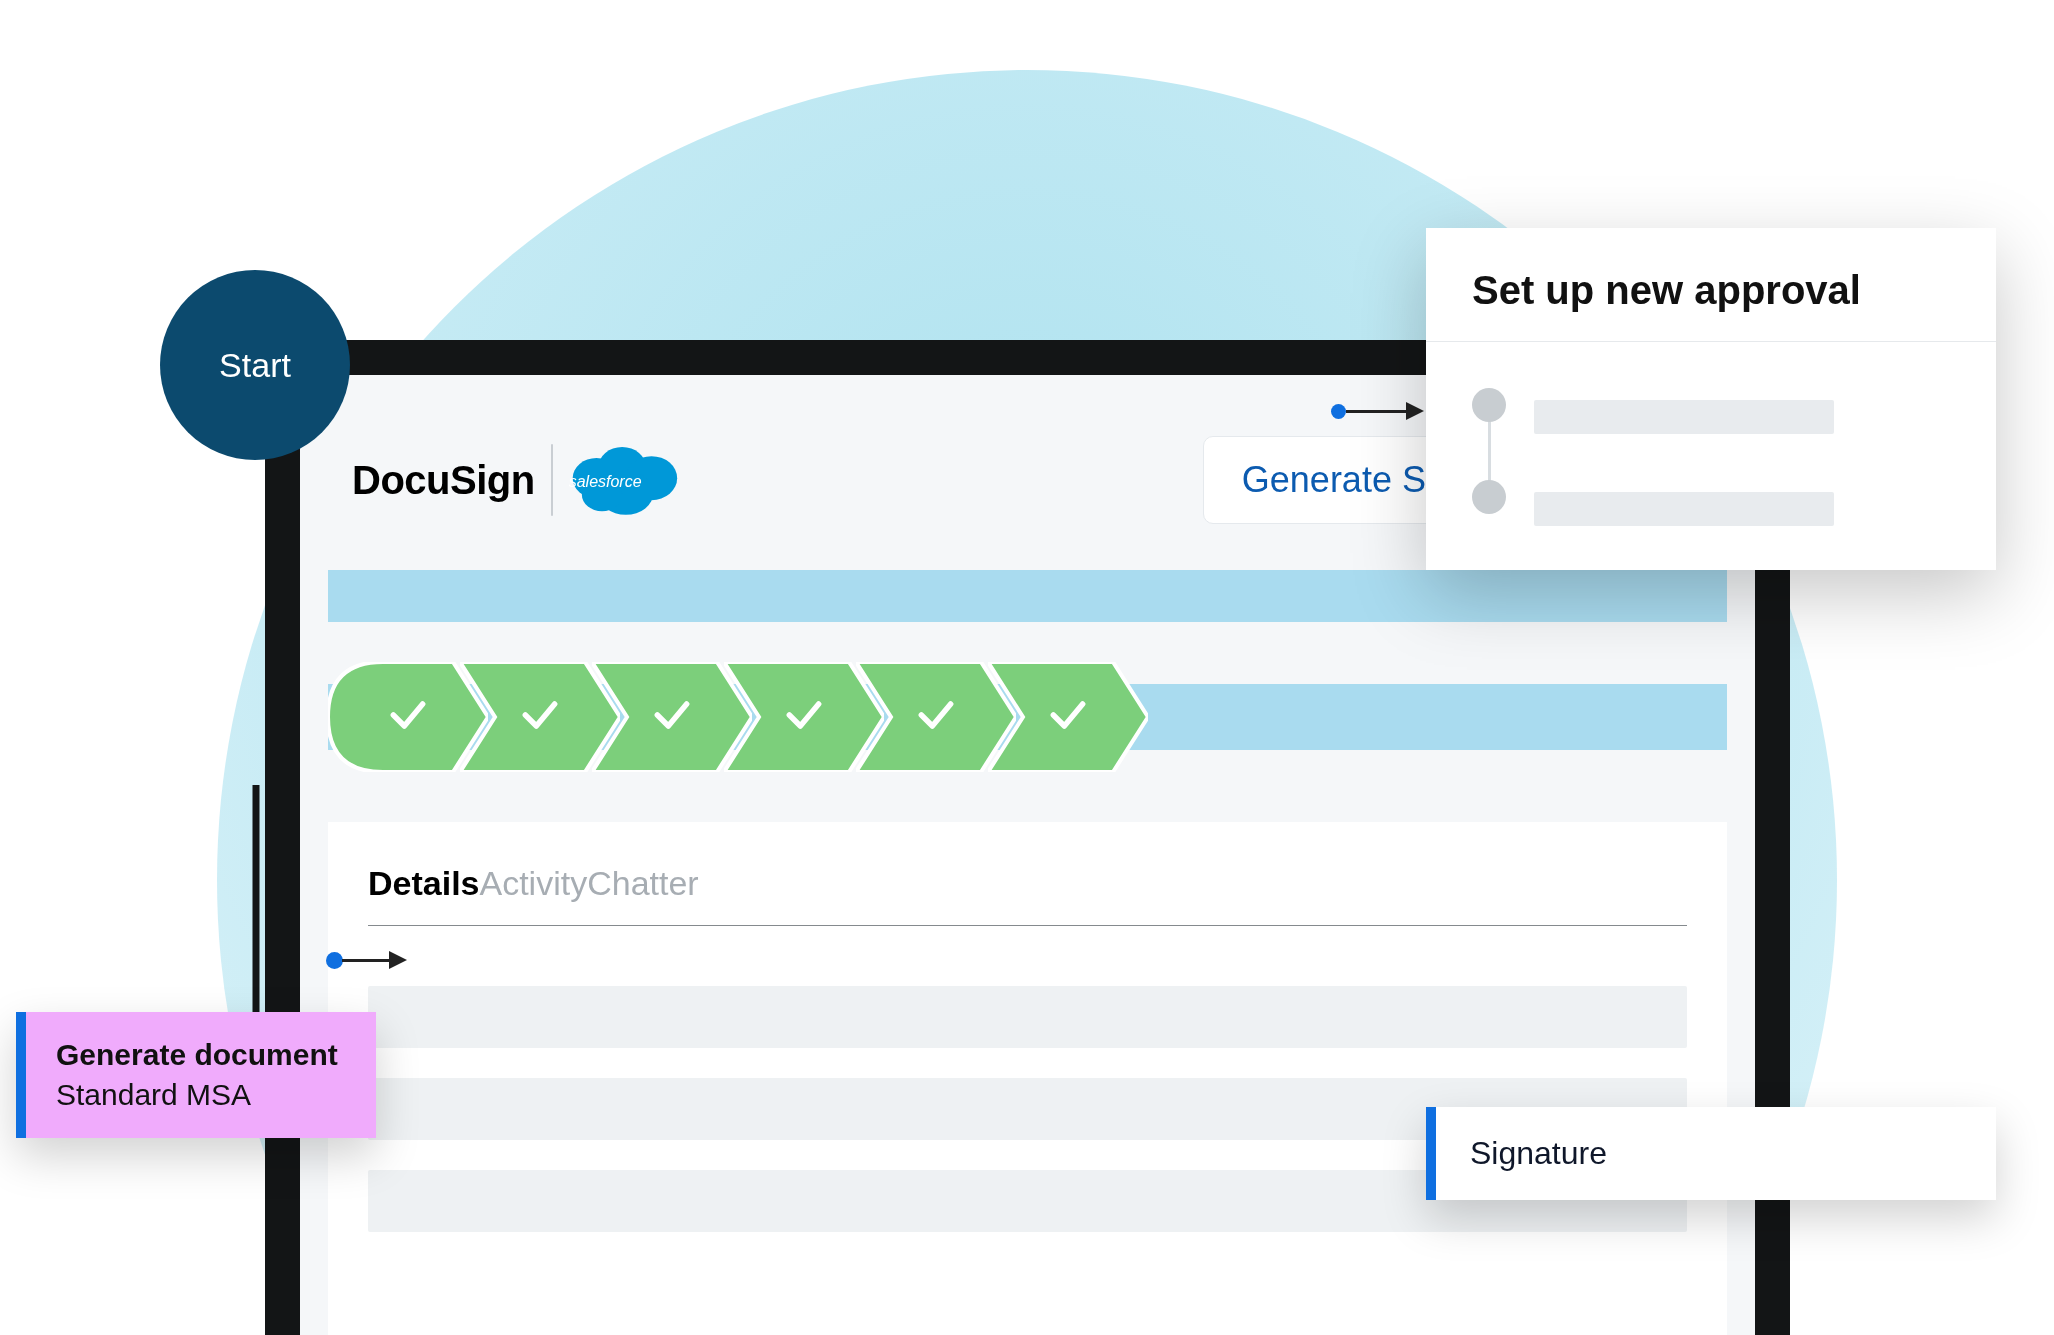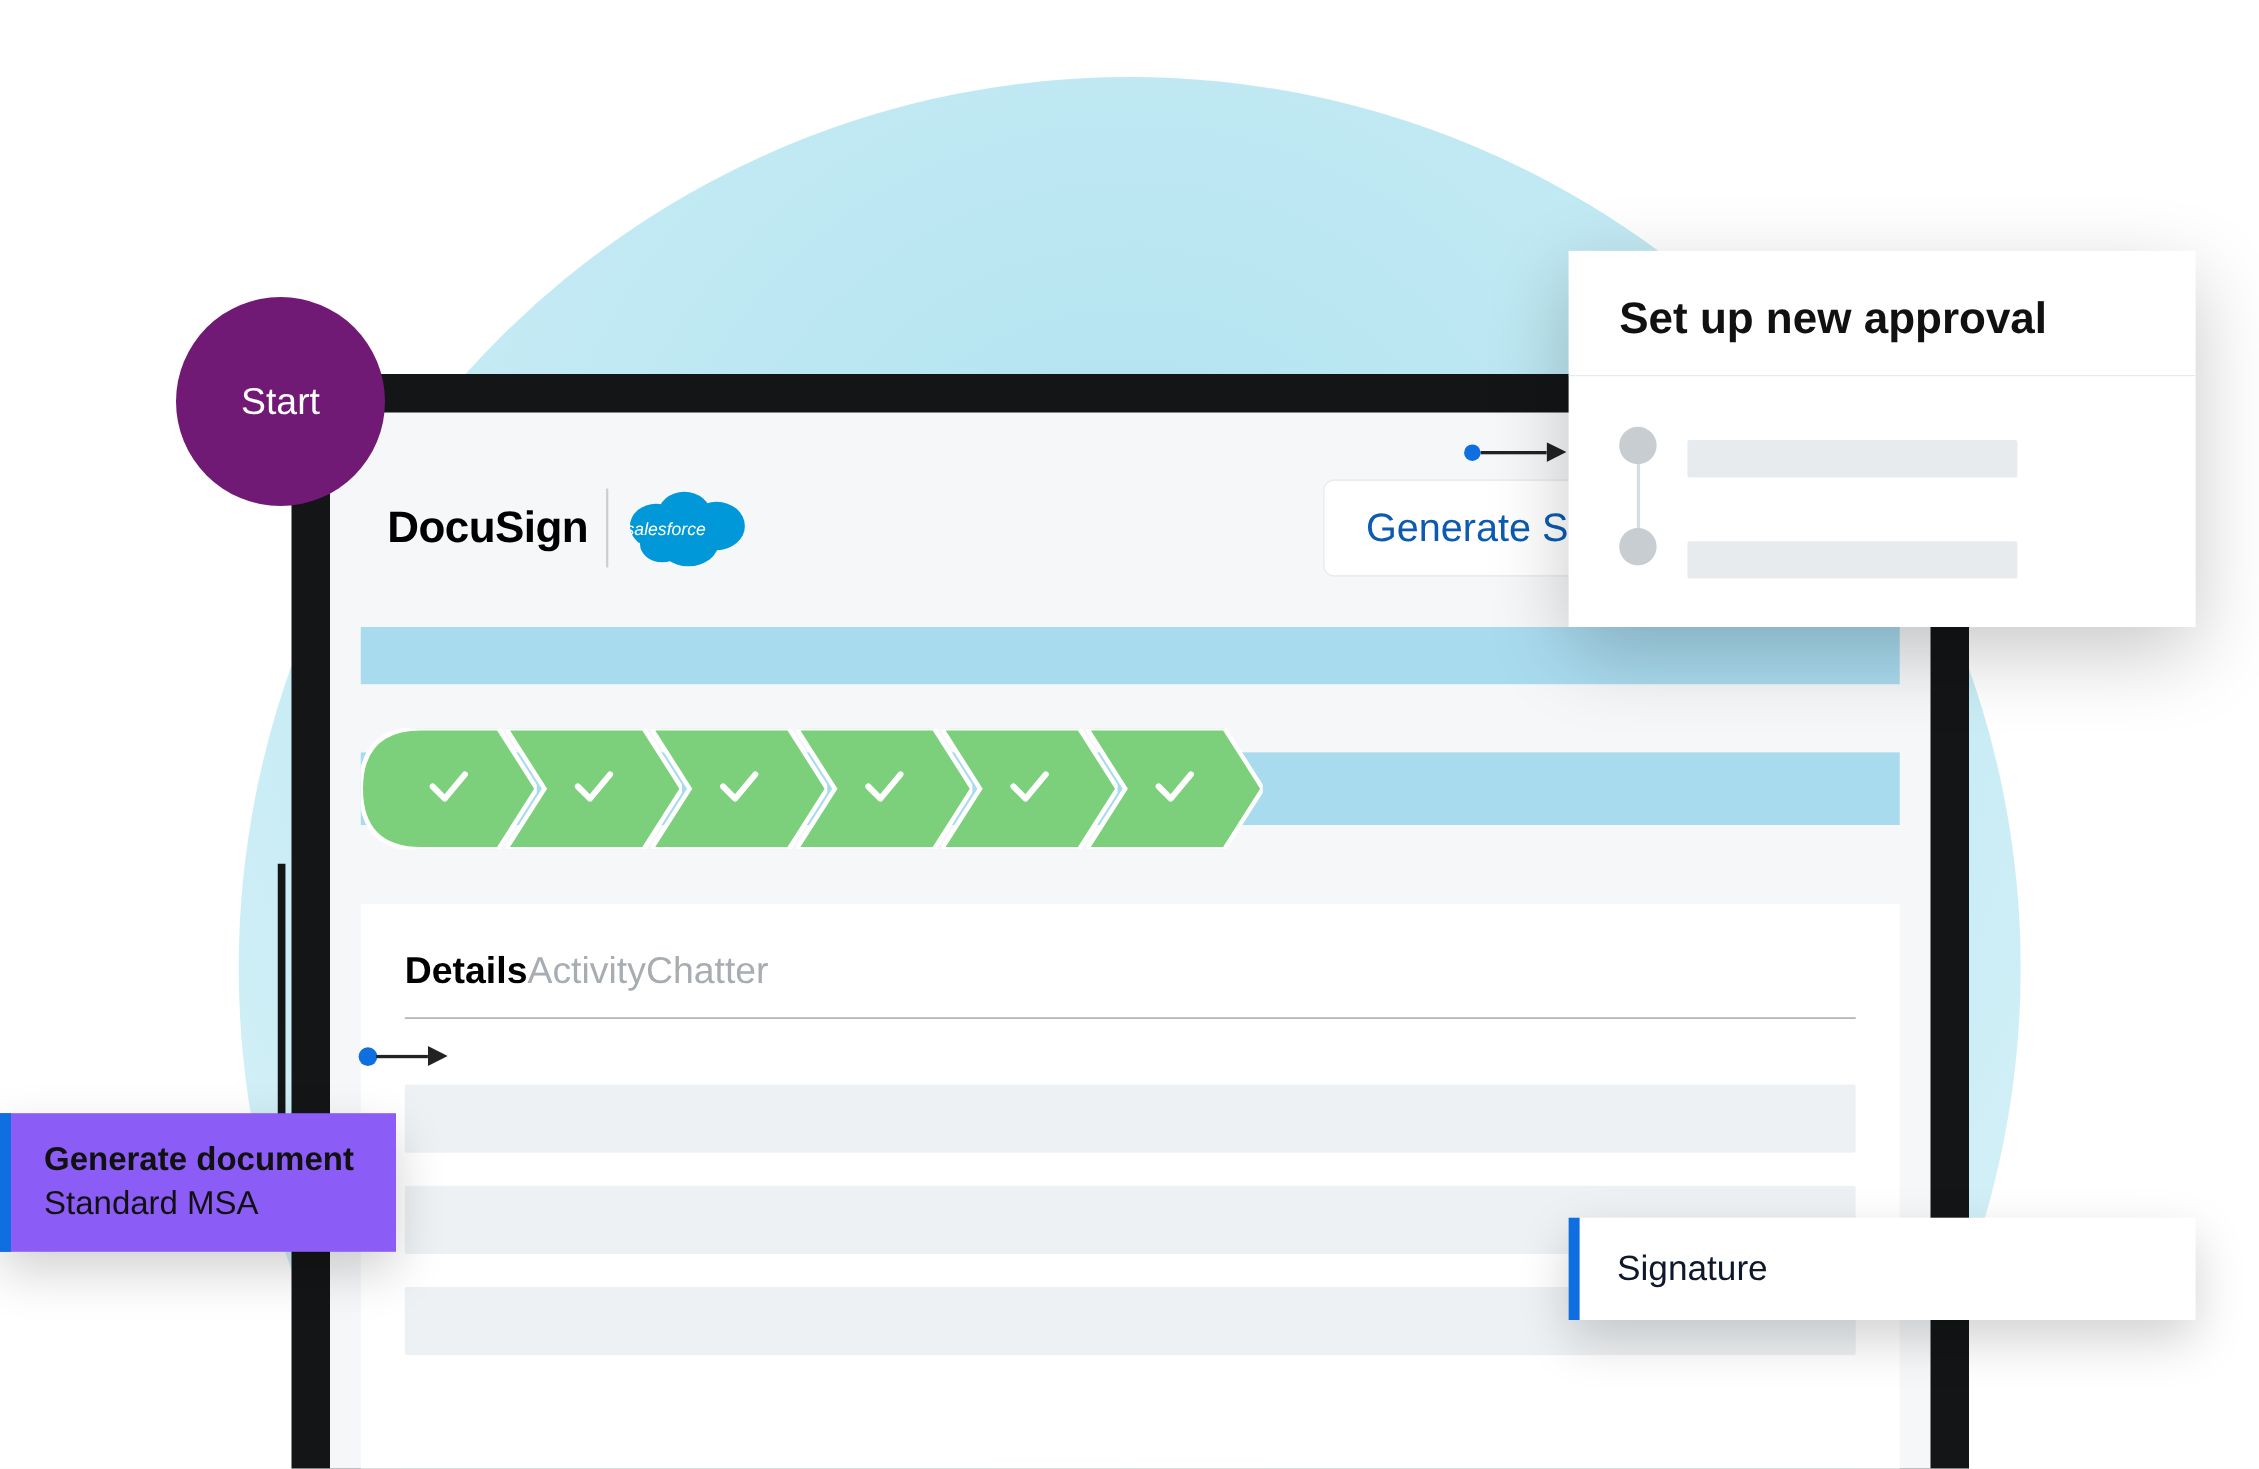--- a/index.html
+++ b/index.html
@@ -185,45 +185,45 @@
     border-radius: 2px;
   }
 
   
   .start-badge {
     position: absolute;
     left: 160px;
     top: 270px;
     width: 190px;
     height: 190px;
-    background: #701a75;
+    background: #0c4a6e;
     border-radius: 50%;
     display: flex;
     align-items: center;
     justify-content: center;
     color: #fff;
     font-size: 34px;
     z-index: 30;
   }
   .stem-curve {
     position: absolute;
     left: 200px;
     top: 785px;
     width: 70px;
     height: 340px;
     z-index: 5;
   }
 
   
   .callout-left {
     position: absolute;
-    left: 0;
+    left: 16px;
     top: 1012px;
     width: 360px;
-    background: #8b5cf6;
+    background: #f0abfc;
     border-left: 10px solid #0f6fe0;
     box-shadow: 0 18px 45px rgba(0,0,0,0.18);
     padding: 26px 30px 26px 30px;
     z-index: 40;
   }
   .callout-left .h { font-size: 30px; font-weight: 700; color:#111; }
   .callout-left .s { font-size: 30px; color:#111; margin-top: 6px; }
 
   
   .arrow1 {

